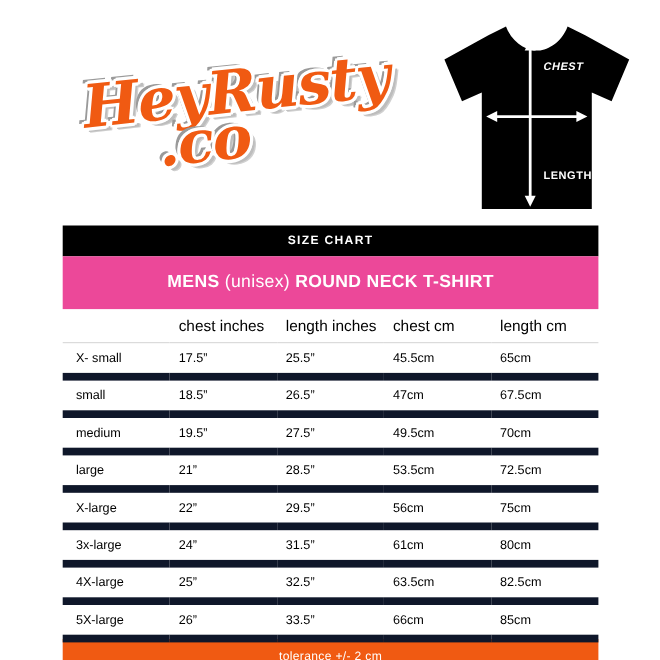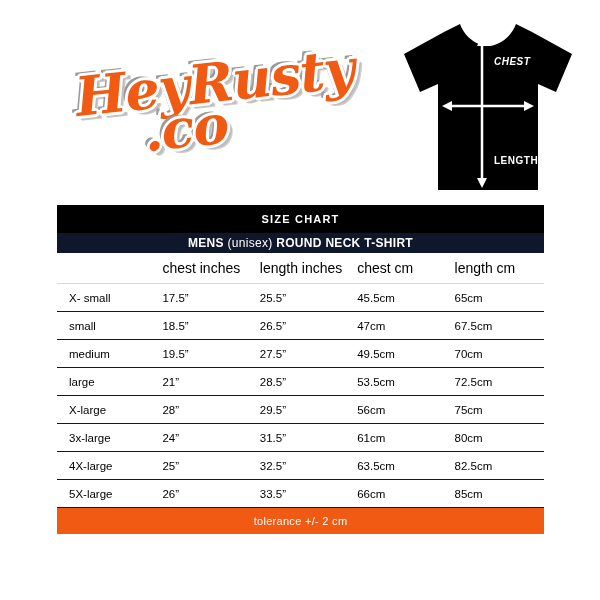--- a/index.html
+++ b/index.html
@@ -96,25 +96,25 @@
     vertical-align: middle;
     font-weight: bold;
     font-size: 11px;
     letter-spacing: 1.2px;
   }
   .band-black {
     background: #000000;
     color: #ffffff;
   }
   .band-orange {
-    background: #0f172a;
-    color: #ffffff;
-    font-size: 12px;
+    background: #ec4899;
+    color: #ffffff;
+    font-size: 16px;
     letter-spacing: 0.3px;
-    height: 20px;
+    height: 48px;
   }
   .band-orange .thin {
     font-weight: normal;
   }
   .band-foot {
     background: #F05A12;
     color: #ffffff;
     font-size: 11px;
     font-weight: normal;
     letter-spacing: 0.3px;
@@ -127,21 +127,21 @@
     font-weight: normal;
     color: #000;
     vertical-align: middle;
     border-bottom: 1px solid #d8d8d8;
   }
   .data-row td {
     height: 27px;
     font-size: 11.5px;
     color: #000;
     vertical-align: middle;
-    border-bottom: 1px solid #0f172a;
+    border-bottom: 7px solid #0f172a;
   }
   .data-row:last-of-type td {
     border-bottom: none;
   }
   .c0 { width: 96px; padding-left: 12px !important; }
   .c1 { width: 98px; padding-left: 8px !important; }
   .c2 { width: 98px; padding-left: 8px !important; }
   .c3 { width: 98px; padding-left: 8px !important; }
   .c4 { width: 97px; padding-left: 8px !important; }
 </style>
@@ -218,21 +218,21 @@
       </tr>
       <tr class="data-row">
         <td class="c0">large</td>
         <td class="c1">21”</td>
         <td class="c2">28.5”</td>
         <td class="c3">53.5cm</td>
         <td class="c4">72.5cm</td>
       </tr>
       <tr class="data-row">
         <td class="c0">X-large</td>
-        <td class="c1">28”</td>
+        <td class="c1">22”</td>
         <td class="c2">29.5”</td>
         <td class="c3">56cm</td>
         <td class="c4">75cm</td>
       </tr>
       <tr class="data-row">
         <td class="c0">3x-large</td>
         <td class="c1">24”</td>
         <td class="c2">31.5”</td>
         <td class="c3">61cm</td>
         <td class="c4">80cm</td>

